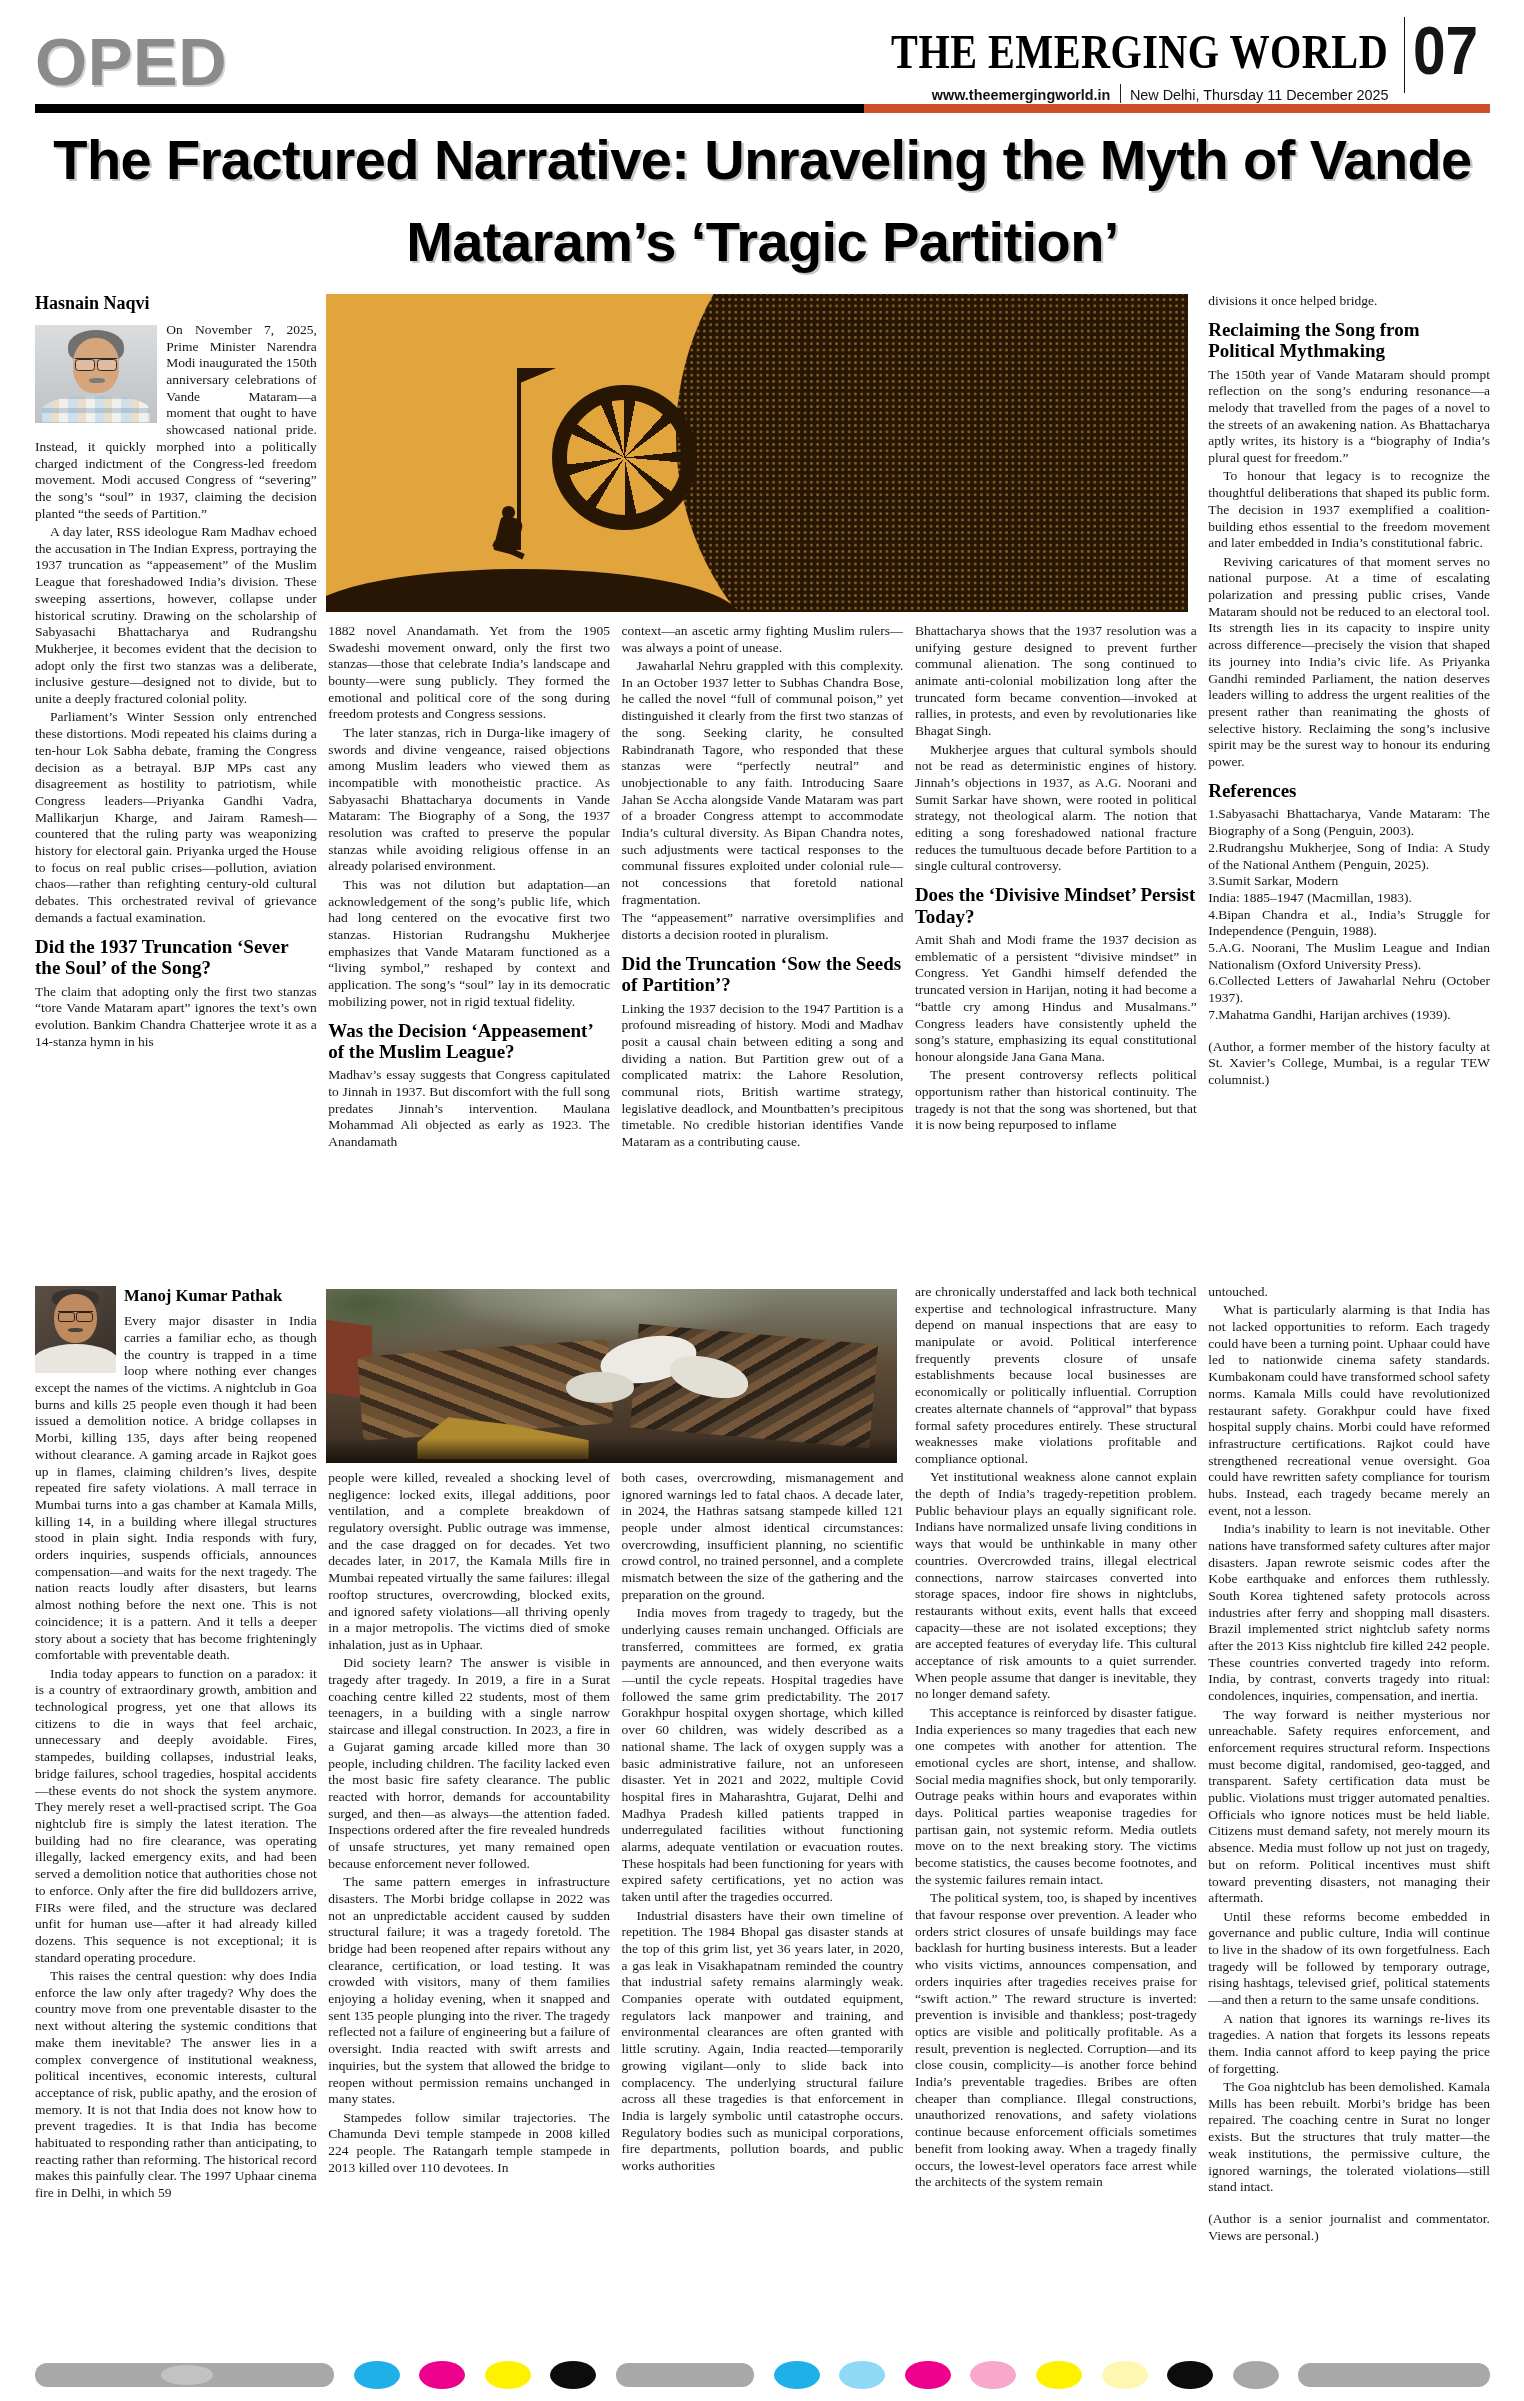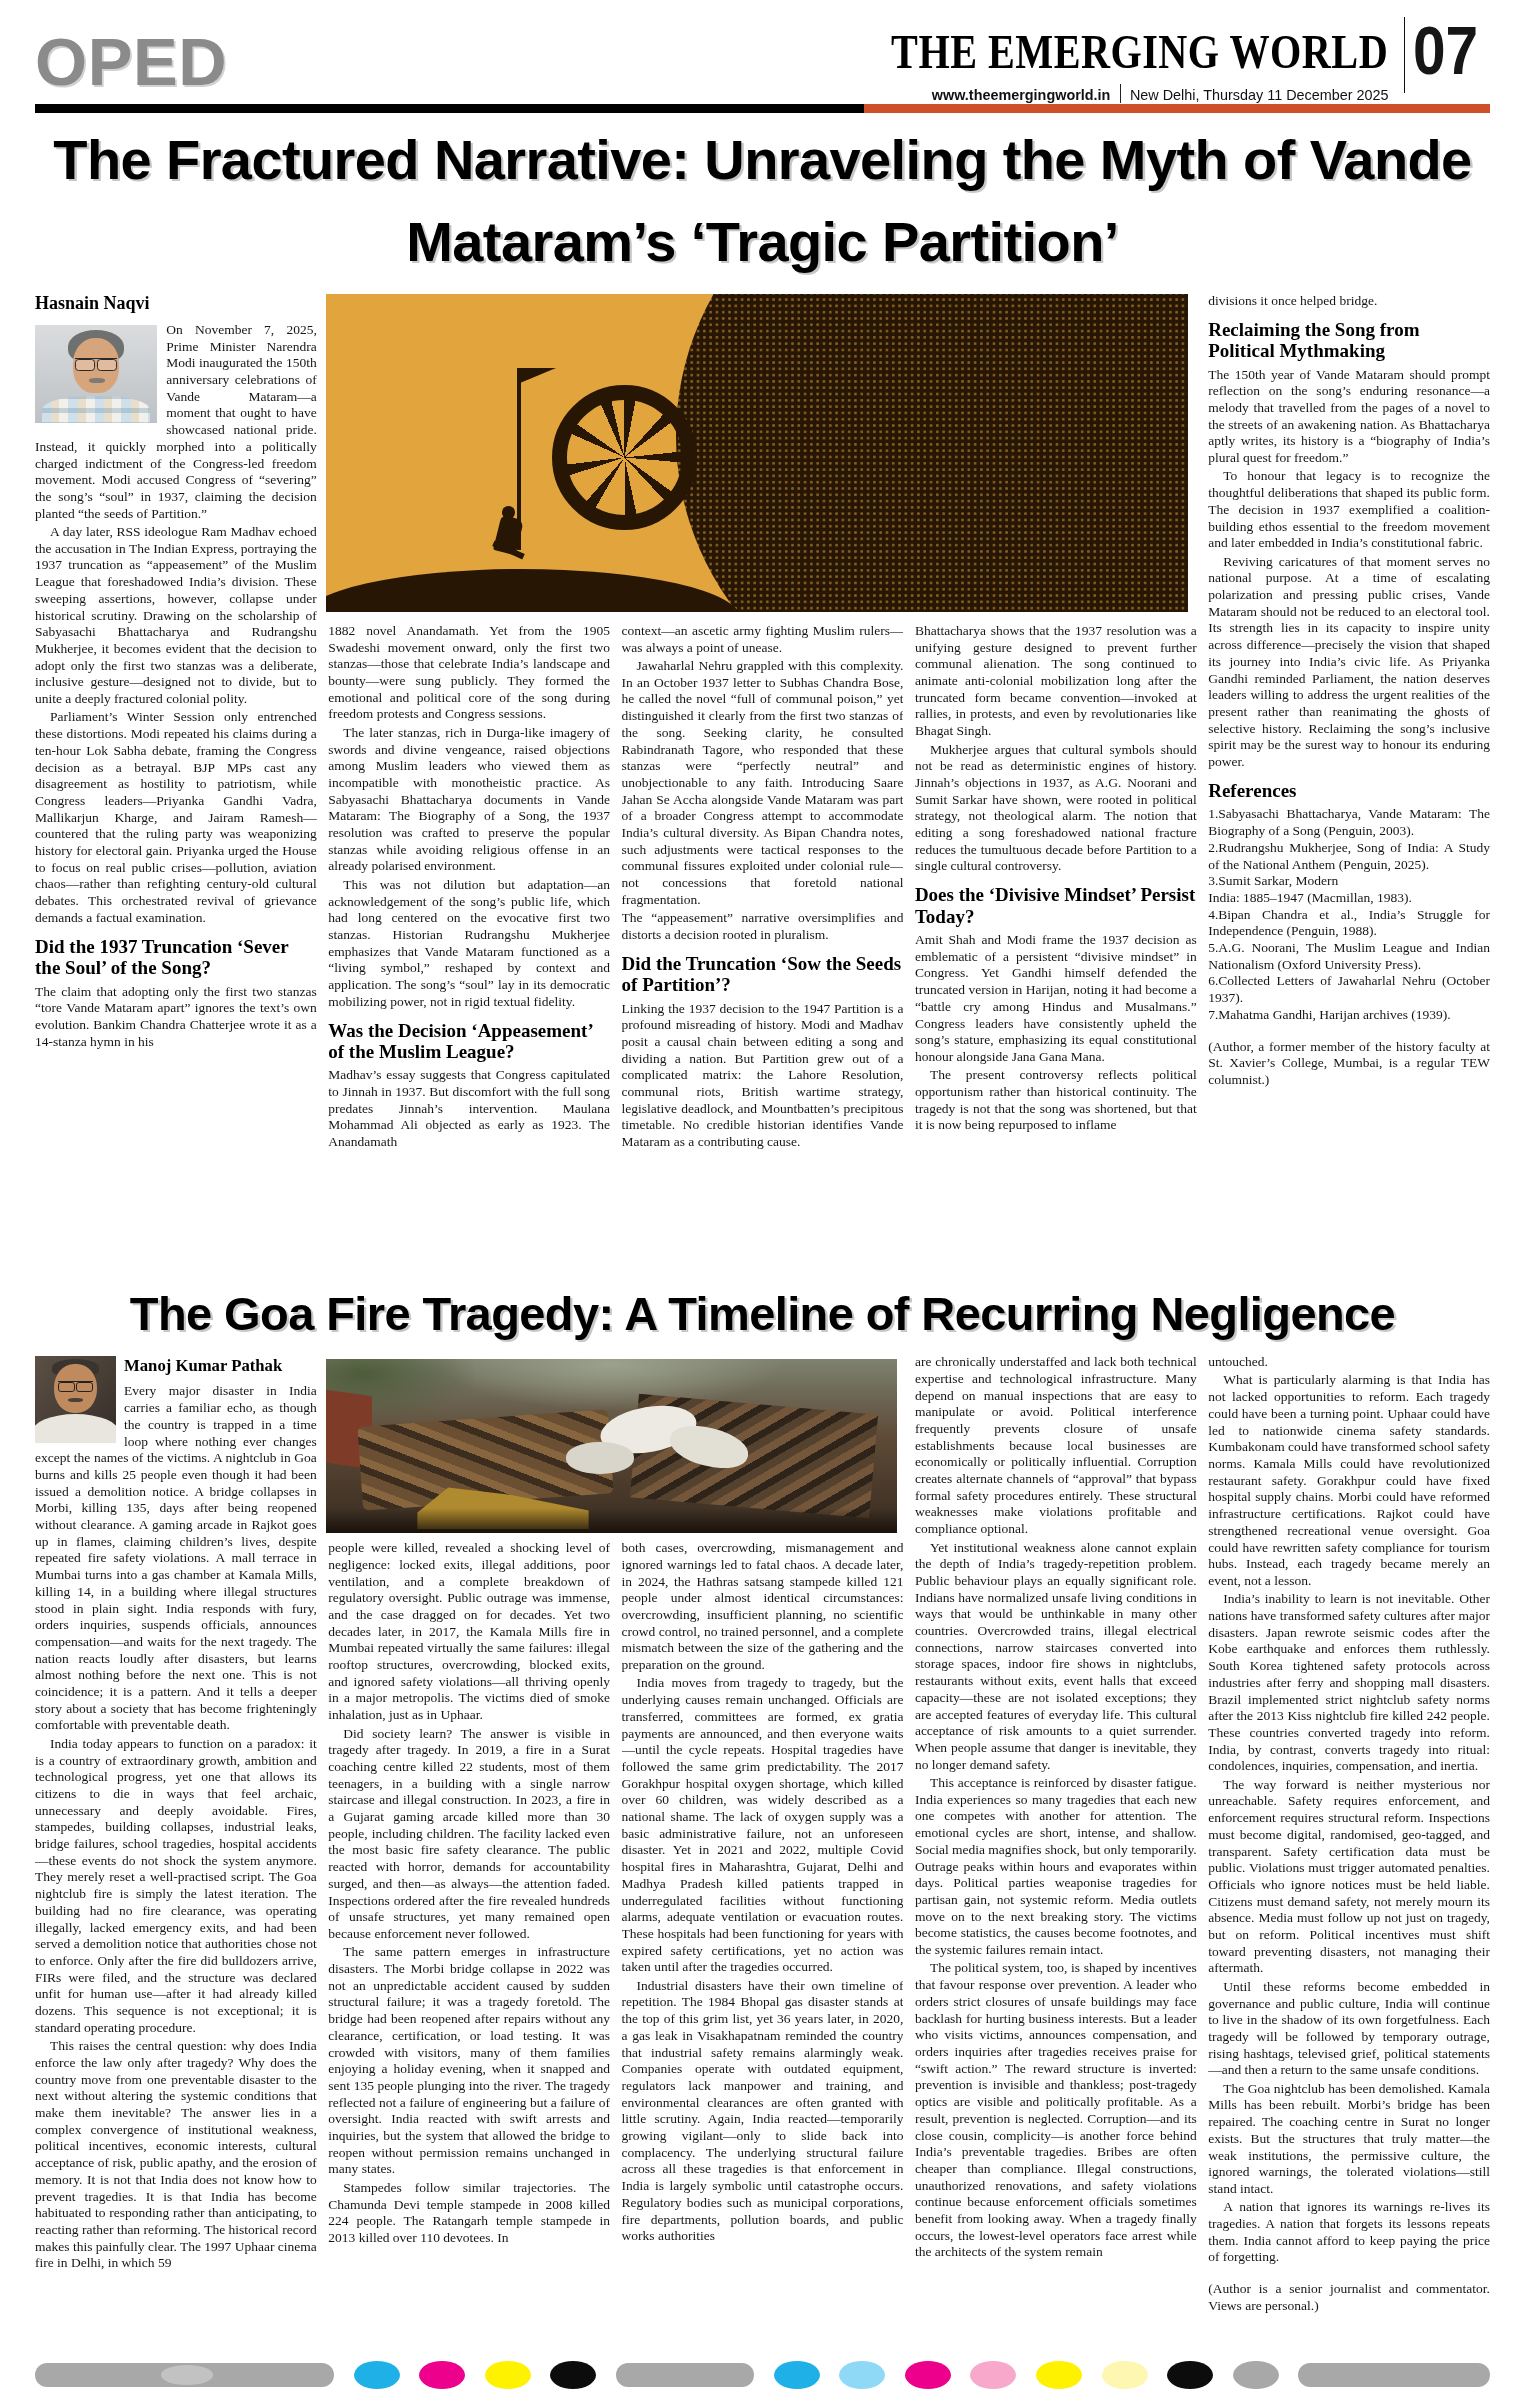--- a/index.html
+++ b/index.html
@@ -256,21 +256,20 @@
         <div class="hero-pole"></div>
         <div class="hero-flag"></div>
         <div class="hero-head"></div>
         <div class="hero-body"></div>
         <div class="hero-leg"></div>
       </div>
     </div>
   </section>
 
   <section>
-    <h1 class="h2a">The Goa Fire Tragedy: A Timeline of Recurring Negligence</h1>
 
     <div class="cols a2cols">
 
       <div class="col">
         <div class="ap2">
           <div class="hair"></div>
           <div class="face"></div>
           <div class="glasses"></div>
           <div class="stache"></div>
           <div class="shawl"></div>
@@ -302,22 +301,22 @@
         <p class="ind">This acceptance is reinforced by disaster fatigue. India experiences so many tragedies that each new one competes with another for attention. The emotional cycles are short, intense, and shallow. Social media magnifies shock, but only temporarily. Outrage peaks within hours and evaporates within days. Political parties weaponise tragedies for partisan gain, not systemic reform. Media outlets move on to the next breaking story. The victims become statistics, the causes become footnotes, and the systemic failures remain intact.</p>
         <p class="ind">The political system, too, is shaped by incentives that favour response over prevention. A leader who orders strict closures of unsafe buildings may face backlash for hurting business interests. But a leader who visits victims, announces compensation, and orders inquiries after tragedies receives praise for “swift action.” The reward structure is inverted: prevention is invisible and thankless; post-tragedy optics are visible and politically profitable. As a result, prevention is neglected. Corruption—and its close cousin, complicity—is another force behind India’s preventable tragedies. Bribes are often cheaper than compliance. Illegal constructions, unauthorized renovations, and safety violations continue because enforcement officials sometimes benefit from looking away. When a tragedy finally occurs, the lowest-level operators face arrest while the architects of the system remain</p>
       </div>
 
       <div class="col">
         <p>untouched.</p>
         <p class="ind">What is particularly alarming is that India has not lacked opportunities to reform. Each tragedy could have been a turning point. Uphaar could have led to nationwide cinema safety standards. Kumbakonam could have transformed school safety norms. Kamala Mills could have revolutionized restaurant safety. Gorakhpur could have fixed hospital supply chains. Morbi could have reformed infrastructure certifications. Rajkot could have strengthened recreational venue oversight. Goa could have rewritten safety compliance for tourism hubs. Instead, each tragedy became merely an event, not a lesson.</p>
         <p class="ind">India’s inability to learn is not inevitable. Other nations have transformed safety cultures after major disasters. Japan rewrote seismic codes after the Kobe earthquake and enforces them ruthlessly. South Korea tightened safety protocols across industries after ferry and shopping mall disasters. Brazil implemented strict nightclub safety norms after the 2013 Kiss nightclub fire killed 242 people. These countries converted tragedy into reform. India, by contrast, converts tragedy into ritual: condolences, inquiries, compensation, and inertia.</p>
         <p class="ind">The way forward is neither mysterious nor unreachable. Safety requires enforcement, and enforcement requires structural reform. Inspections must become digital, randomised, geo-tagged, and transparent. Safety certification data must be public. Violations must trigger automated penalties. Officials who ignore notices must be held liable. Citizens must demand safety, not merely mourn its absence. Media must follow up not just on tragedy, but on reform. Political incentives must shift toward preventing disasters, not managing their aftermath.</p>
         <p class="ind">Until these reforms become embedded in governance and public culture, India will continue to live in the shadow of its own forgetfulness. Each tragedy will be followed by temporary outrage, rising hashtags, televised grief, political statements—and then a return to the same unsafe conditions.</p>
+        <p class="ind">A nation that ignores its warnings re-lives its tragedies. A nation that forgets its lessons repeats them. India cannot afford to keep paying the price of forgetting.</p>
         <p class="ind">The Goa nightclub has been demolished. Kamala Mills has been rebuilt. Morbi’s bridge has been repaired. The coaching centre in Surat no longer exists. But the structures that truly matter—the weak institutions, the permissive culture, the ignored warnings, the tolerated violations—still stand intact.</p>
-        <p class="ind">A nation that ignores its warnings re-lives its tragedies. A nation that forgets its lessons repeats them. India cannot afford to keep paying the price of forgetting.</p>
         <p class="bio">(Author is a senior journalist and commentator. Views are personal.)</p>
       </div>
 
       <div class="firebox">
         <div class="fp-green"></div>
         <div class="fp-smoke"></div>
         <div class="fp-brick"></div>
         <div class="fp-debris1"></div>
         <div class="fp-debris2"></div>
         <div class="fp-cloth1"></div>

